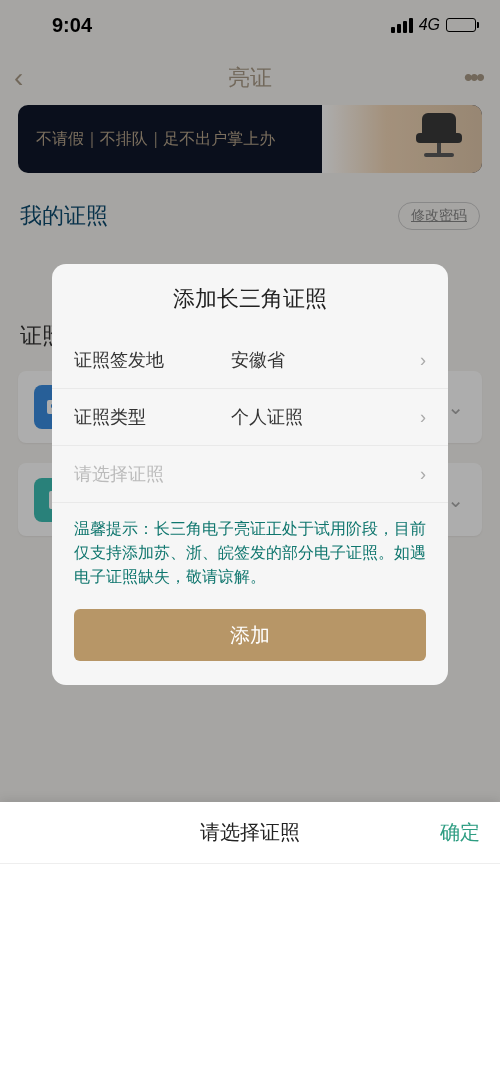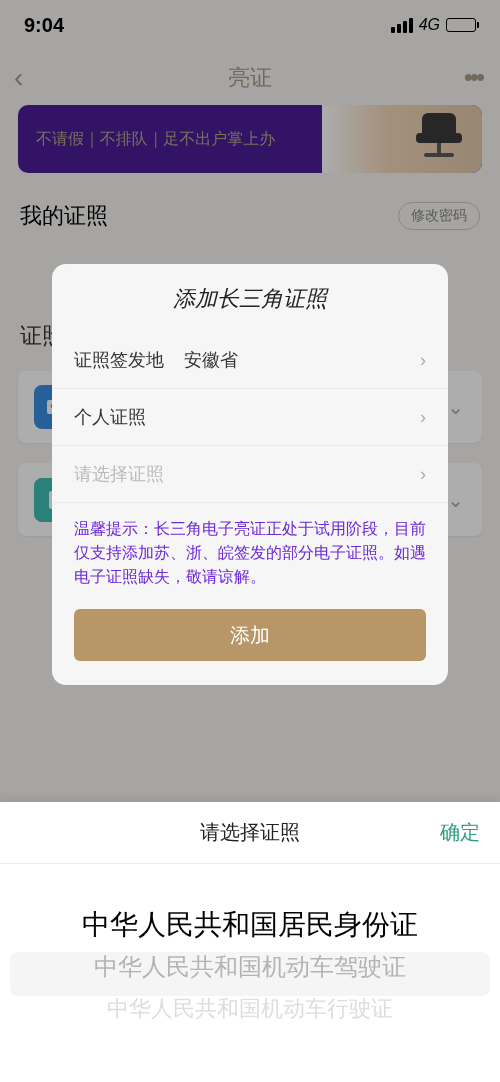--- a/index.html
+++ b/index.html
@@ -1,66 +1,66 @@
 <!DOCTYPE html>
 <html><head>
 <meta charset="utf-8">
 <style>
   * { box-sizing: border-box; margin: 0; padding: 0; }
   html, body { width: 500px; height: 1082px; font-family: -apple-system, "PingFang SC", sans-serif; overflow: hidden; }
   body { background: #f5f3f0; position: relative; }
 
-  .status-bar { height: 50px; display: flex; justify-content: space-between; align-items: center; padding: 0 24px; color: #000; font-size: 20px; font-weight: 600; }
+  .status-bar { height: 50px; display: flex; justify-content: space-between; align-items: center; padding: 0 24px; color: #000; font-size: 20px; font-weight: 600; margin-left: 28px; }
   .status-right { display: flex; align-items: center; gap: 6px; }
   .signal-bars { display: inline-flex; align-items: flex-end; gap: 2px; }
   .signal-bars span { width: 4px; background: #000; border-radius: 1px; }
   .signal-bars span:nth-child(1){height:6px;} .signal-bars span:nth-child(2){height:9px;} .signal-bars span:nth-child(3){height:12px;} .signal-bars span:nth-child(4){height:15px;}
   .net-label { font-size: 16px; font-weight: 500; font-style: italic; }
   .battery { width: 30px; height: 14px; border: 1.5px solid #000; border-radius: 3px; position: relative; }
   .battery::after { content:""; position:absolute; right:-4px; top:3px; width:2.5px; height:6px; background:#000; border-radius:0 1px 1px 0; }
   .battery-fill { height:100%; width:70%; background:#000; border-radius:1px; }
 
   .nav-bar { height: 55px; display: flex; align-items: center; justify-content: center; position: relative; color: #a89a86; }
   .nav-back { position: absolute; left: 14px; font-size: 28px; }
   .nav-title { font-size: 22px; }
   .nav-more { position: absolute; right: 18px; font-size: 26px; letter-spacing: -3px; }
 
-  .banner { margin: 0 18px 28px; height: 68px; border-radius: 10px; background: #4c1d95; display: flex; align-items: center; padding-left: 18px; position: relative; overflow: hidden; color:#b5a38a; font-size:16px;}
+  .banner { margin: 0 18px 28px; height: 68px; border-radius: 10px; background: #0f172a; display: flex; align-items: center; padding-left: 18px; position: relative; overflow: hidden; color:#b5a38a; font-size:16px;}
   .banner-art { position:absolute; right:0; top:0; bottom:0; width:160px; background:linear-gradient(90deg,#fff 0%, #f1d6b7 40%, #e0c7aa 100%); }
   .chair { position:absolute; right:18px; top:8px; width:48px; height:48px; }
   .chair .back{position:absolute;top:0;left:6px;width:34px;height:22px;background:#3a3a3a;border-radius:6px 6px 0 0;}
   .chair .seat{position:absolute;top:20px;left:0;width:46px;height:10px;background:#3a3a3a;border-radius:4px;}
   .chair .pole{position:absolute;top:30px;left:21px;width:4px;height:10px;background:#5a5a5a;}
   .chair .base{position:absolute;top:40px;left:8px;width:30px;height:4px;background:#5a5a5a;border-radius:2px;}
 
   .my-cert { display:flex; justify-content:space-between; align-items:center; padding: 0 20px; }
-  .my-cert-title { font-size: 22px; color:#000000; }
-  .pill { border:1px solid #c9c9c9; color:#888; font-size:14px; padding:4px 12px; border-radius:16px; }
+  .my-cert-title { font-size: 22px; color:#0c4a6e; }
+  .pill { border:1px solid #c9c9c9; color:#888; font-size:14px; padding:4px 12px; border-radius:16px;text-decoration:underline; }
 
   .sec-label { padding: 90px 0 0 20px; font-size:22px; color:#333; }
 
   .card { margin: 20px 18px 14px; background:#fff; border-radius:8px; box-shadow:0 1px 2px rgba(0,0,0,.06); display:flex; align-items:center; padding:14px 16px; position:relative; }
   .card-icon { width:44px; height:44px; border-radius:8px; margin-right:14px; display:flex; align-items:center; justify-content:center;}
   .card-icon.teal{background:#3dbfb4;}
   .card-icon svg{width:24px;height:24px;}
   .card-text .t{font-size:18px;color:#333;font-weight:500;}
   .card-text .s{font-size:14px;color:#999;margin-top:3px;}
   .chev-down{position:absolute;right:18px;font-size:20px;color:#aaa;}
 
   .dimmer { position:absolute; top:0; left:0; right:0; bottom:0; background:rgba(0,0,0,.32); }
 
   .modal { position:absolute; top:264px; left:50%; transform:translateX(-50%); width:396px; background:#f6f6f6; border-radius:14px; padding: 20px 0 24px; }
-  .modal-title { text-align:center; font-size:22px; font-weight:500; color:#222; margin-bottom:18px;font-style:italic; }
-  .row { display:flex; align-items:center; padding:16px 22px; border-bottom:1px solid #e9e9e9; position:relative; }
+  .modal-title { text-align:center; font-size:22px; font-weight:500; color:#222; margin-bottom:18px; }
+  .row { display:flex; align-items:center; padding:16px 22px; border-bottom:1px solid #e9e9e9; position:relative;gap:47px; }
   .row:last-of-type{border-bottom:none;}
   .row-label{width:110px;font-size:18px;color:#333;}
   .row-value{font-size:18px;color:#333;text-align:center;}
   .row-value.ph{color:#bbb;}
   .chev-right{position:absolute;right:22px;color:#aaa;font-size:18px;}
-  .tip { padding: 14px 22px 20px; font-size:16px; line-height:1.5; color:#6d28d9; }
+  .tip { padding: 14px 22px 20px; font-size:16px; line-height:1.5; color:#0f766e; }
   .add-btn { margin: 0 22px; height:52px; border-radius:6px; background:#b79667; color:#fff; font-size:20px; display:flex; align-items:center; justify-content:center; }
 
   .picker { position:absolute; bottom:0; left:0; right:0; height:280px; background:#fff; box-shadow:0 -2px 10px rgba(0,0,0,.1); }
   .picker-head { height:62px; border-bottom:1px solid #eee; display:flex; align-items:center; justify-content:center; position:relative; }
   .picker-title{font-size:20px;color:#222;}
   .picker-ok{position:absolute;right:20px;font-size:20px;color:#2e9d82;}
   .picker-body{position:relative;height:218px;overflow:hidden;text-align:center;padding-top:40px;}
   .opt{font-size:24px;line-height:42px;}
   .opt.sel{color:#000;font-weight:500;font-size:28px;}
   .opt.dim{color:#bbb;}
@@ -144,36 +144,31 @@
 
 <div class="modal">
   <div class="modal-title">添加长三角证照</div>
 
   <div class="row">
     <span class="row-label">证照签发地</span>
     <span class="row-value">安徽省</span>
     <span class="chev-right">›</span>
   </div>
   <div class="row">
+    <span class="row-label">证照类型</span>
     <span class="row-value">个人证照</span>
     <span class="chev-right">›</span>
   </div>
   <div class="row">
     <span class="row-value ph">请选择证照</span>
     <span class="chev-right">›</span>
   </div>
 
   <div class="tip">温馨提示：长三角电子亮证正处于试用阶段，目前仅支持添加苏、浙、皖签发的部分电子证照。如遇电子证照缺失，敬请谅解。</div>
   <div class="add-btn">添加</div>
 </div>
 
 <div class="picker">
   <div class="picker-head">
     <span class="picker-title">请选择证照</span>
     <span class="picker-ok">确定</span>
   </div>
-  <div class="picker-body">
-    <div class="sel-band"></div>
-    <div class="opt sel">中华人民共和国居民身份证</div>
-    <div class="opt dim">中华人民共和国机动车驾驶证</div>
-    <div class="opt dim2">中华人民共和国机动车行驶证</div>
-  </div>
 </div>
 
 </body></html>

